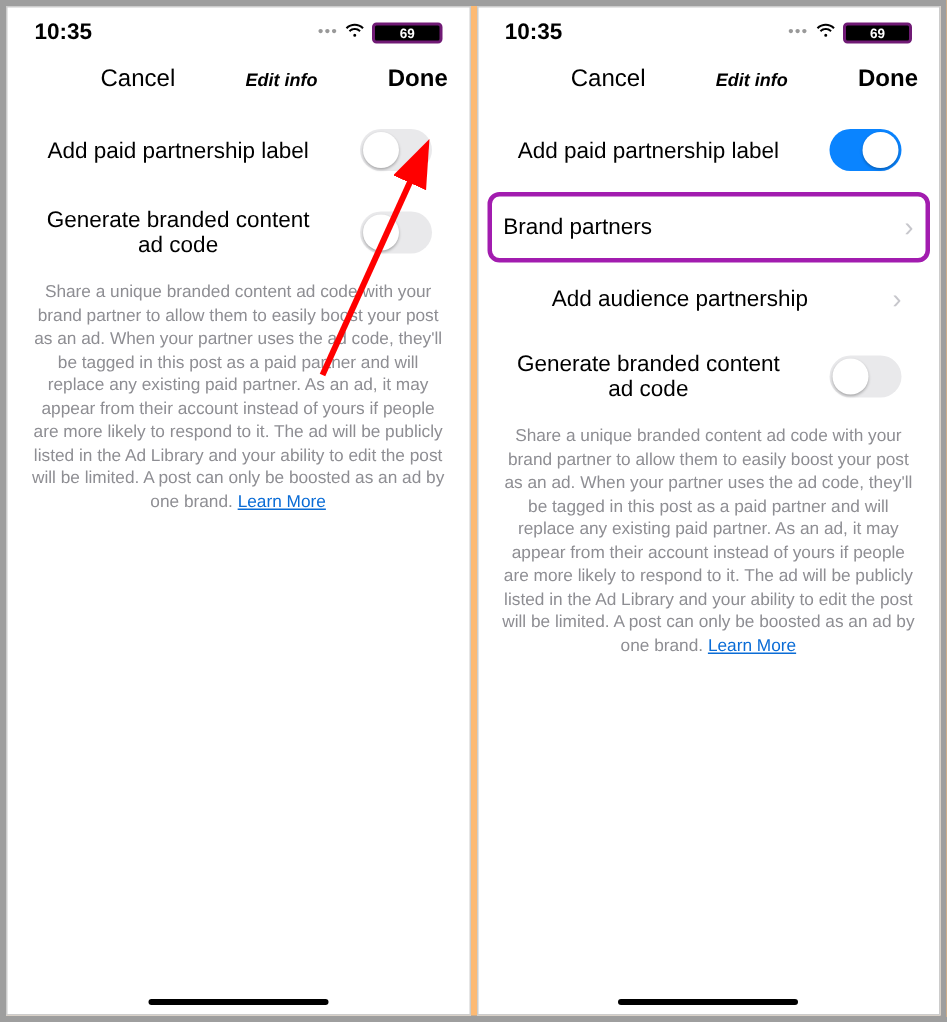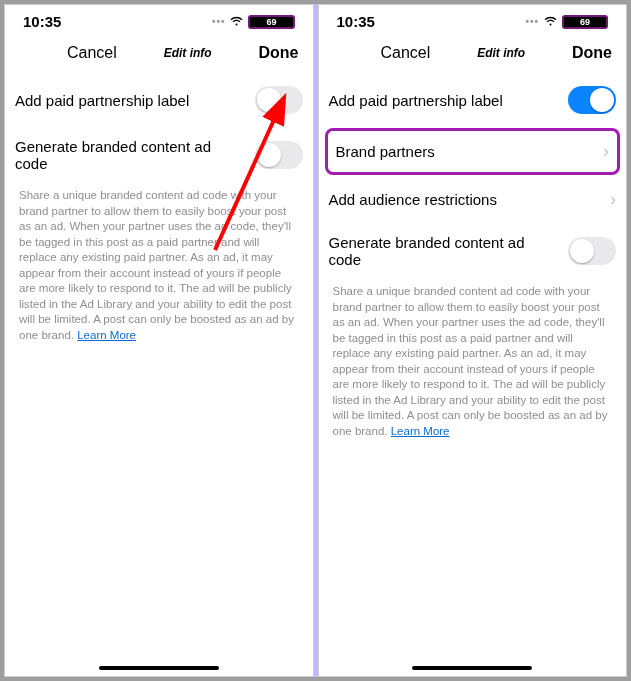--- a/index.html
+++ b/index.html
@@ -4,21 +4,22 @@
 <style>
   * { box-sizing: border-box; margin: 0; padding: 0; }
   body {
     font-family: -apple-system, BlinkMacSystemFont, "Segoe UI", Helvetica, Arial, sans-serif;
     background: #9e9e9e;
     padding: 4px;
   }
   .container {
     display: flex;
     gap: 4px;
-    background: #c4b5fd;
+    background: #fdba74;
+    text-align: center;
   }
   .phone {
     background: #fff;
     width: 311px;
     height: 673px;
     border: 1px solid #ccc;
     position: relative;
     display: flex;
     flex-direction: column;
   }
@@ -46,21 +47,21 @@
     font-size: 16px;
     margin-left: 48px;
   }
   .nav-title { font-weight: 600; font-size: 12px; font-style: italic; }
   .nav-btn { font-weight: 400; }
   .nav-btn.done { font-weight: 700; }
   .row {
     display: flex;
     justify-content: space-between;
     align-items: center;
-    padding: 12px 10px;
+    padding: 12px 25px;
     font-size: 15px;
     position: relative;
     gap: 32px;
   }
   .row .label { flex: 1; }
   .toggle {
     width: 48px; height: 28px; border-radius: 14px;
     background: #e9e9eb; position: relative; flex-shrink: 0;
   }
   .toggle .knob {
@@ -191,21 +192,21 @@
         </span>
     </div>
 
     <div class="highlight-box">
       <span>Brand partners</span>
       <span class="chevron">›</span>
     </div>
 
 
     <div class="row">
-      <span class="label">Add audience restrictions</span>
+      <span class="label">Add audience partnership</span>
       <span class="chevron">›</span>
     </div>
 
     <div class="row">
       <span class="label">Generate branded content ad code</span>
       <span class="toggle">
           <span class="knob"></span>
         </span>
     </div>
 

